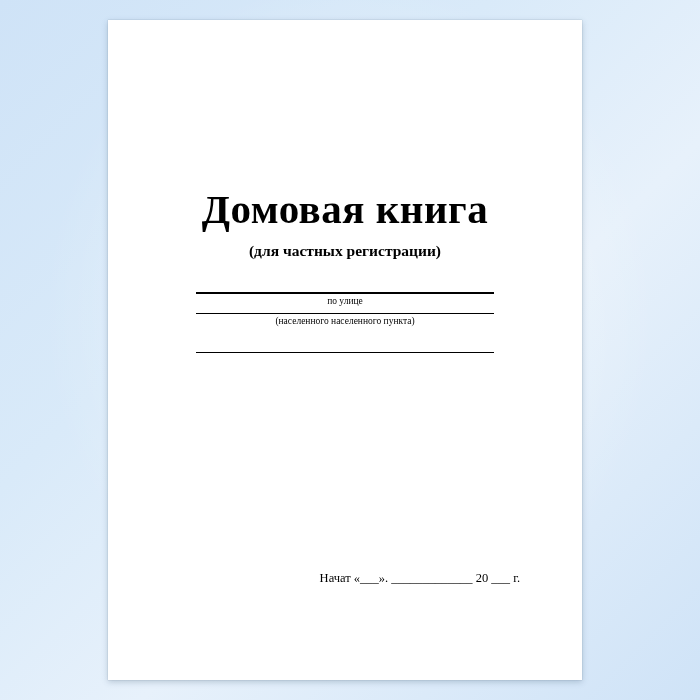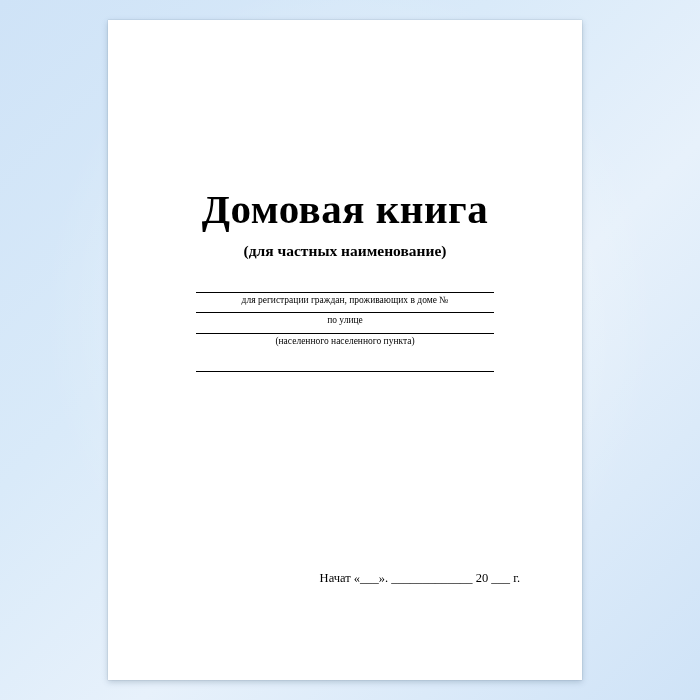--- a/index.html
+++ b/index.html
@@ -110,26 +110,25 @@
   }
 </style>
 </head>
 <body>
 
 <div class="scene">
   <div class="page">
     <div class="doc-inner">
 
       <div class="title">Домовая книга</div>
-      <div class="subtitle">(для частных наименование)</div>
+      <div class="subtitle">(для частных регистрации)</div>
 
       <div class="fields">
 
         <div class="rule"></div>
-        <div class="caption">для регистрации граждан, проживающих в доме №</div>
 
         <div class="rule"></div>
         <div class="caption">по улице</div>
 
         <div class="rule"></div>
         <div class="caption">(населенного населенного пункта)</div>
 
         <div class="gap-line"></div>
         <div class="rule"></div>
 

